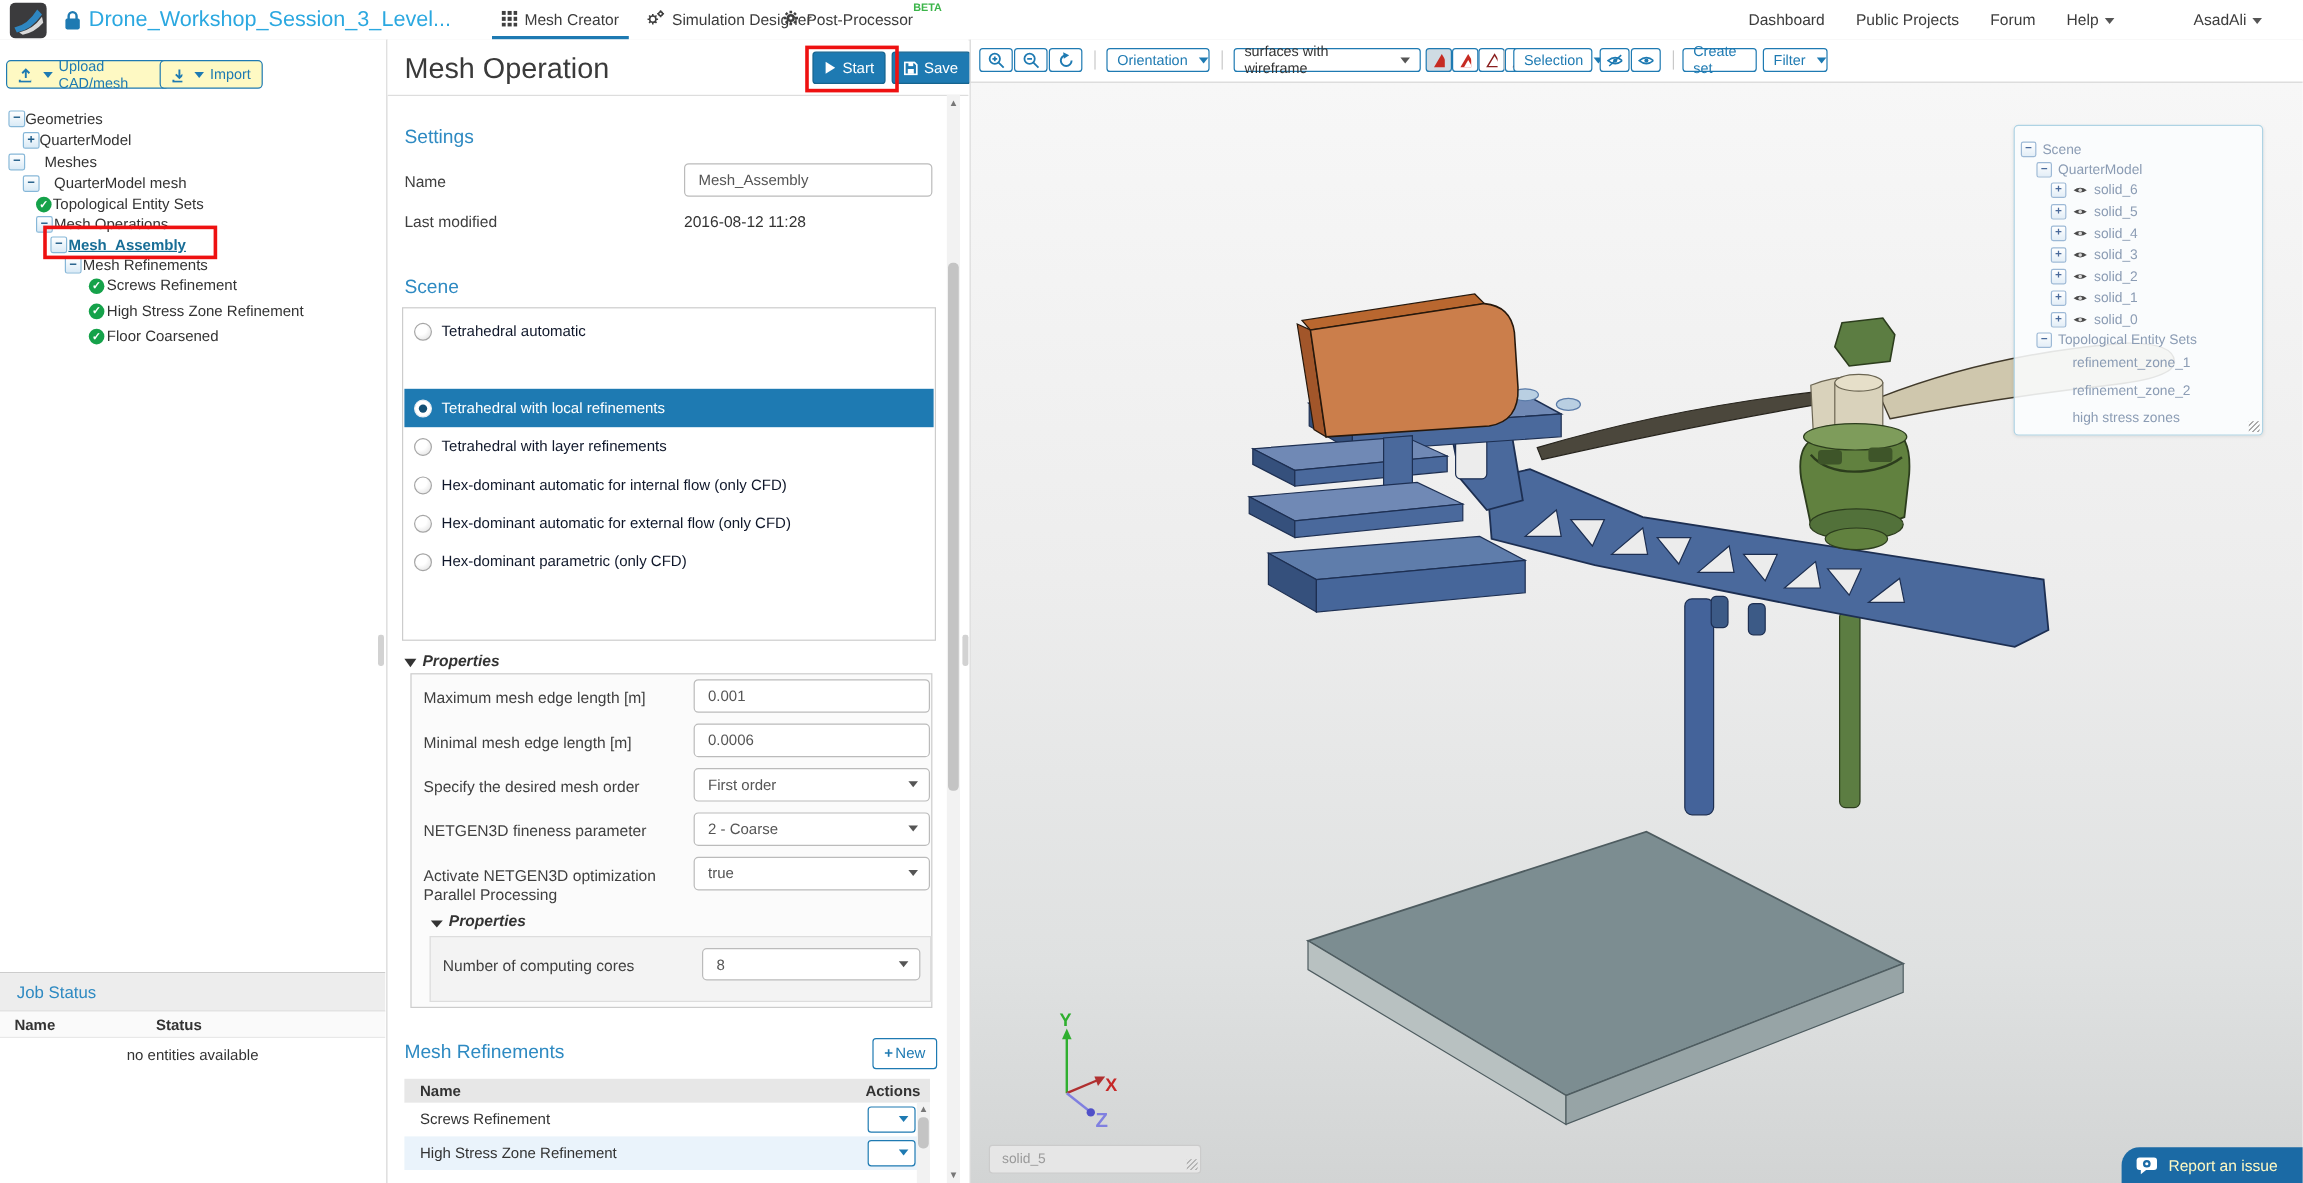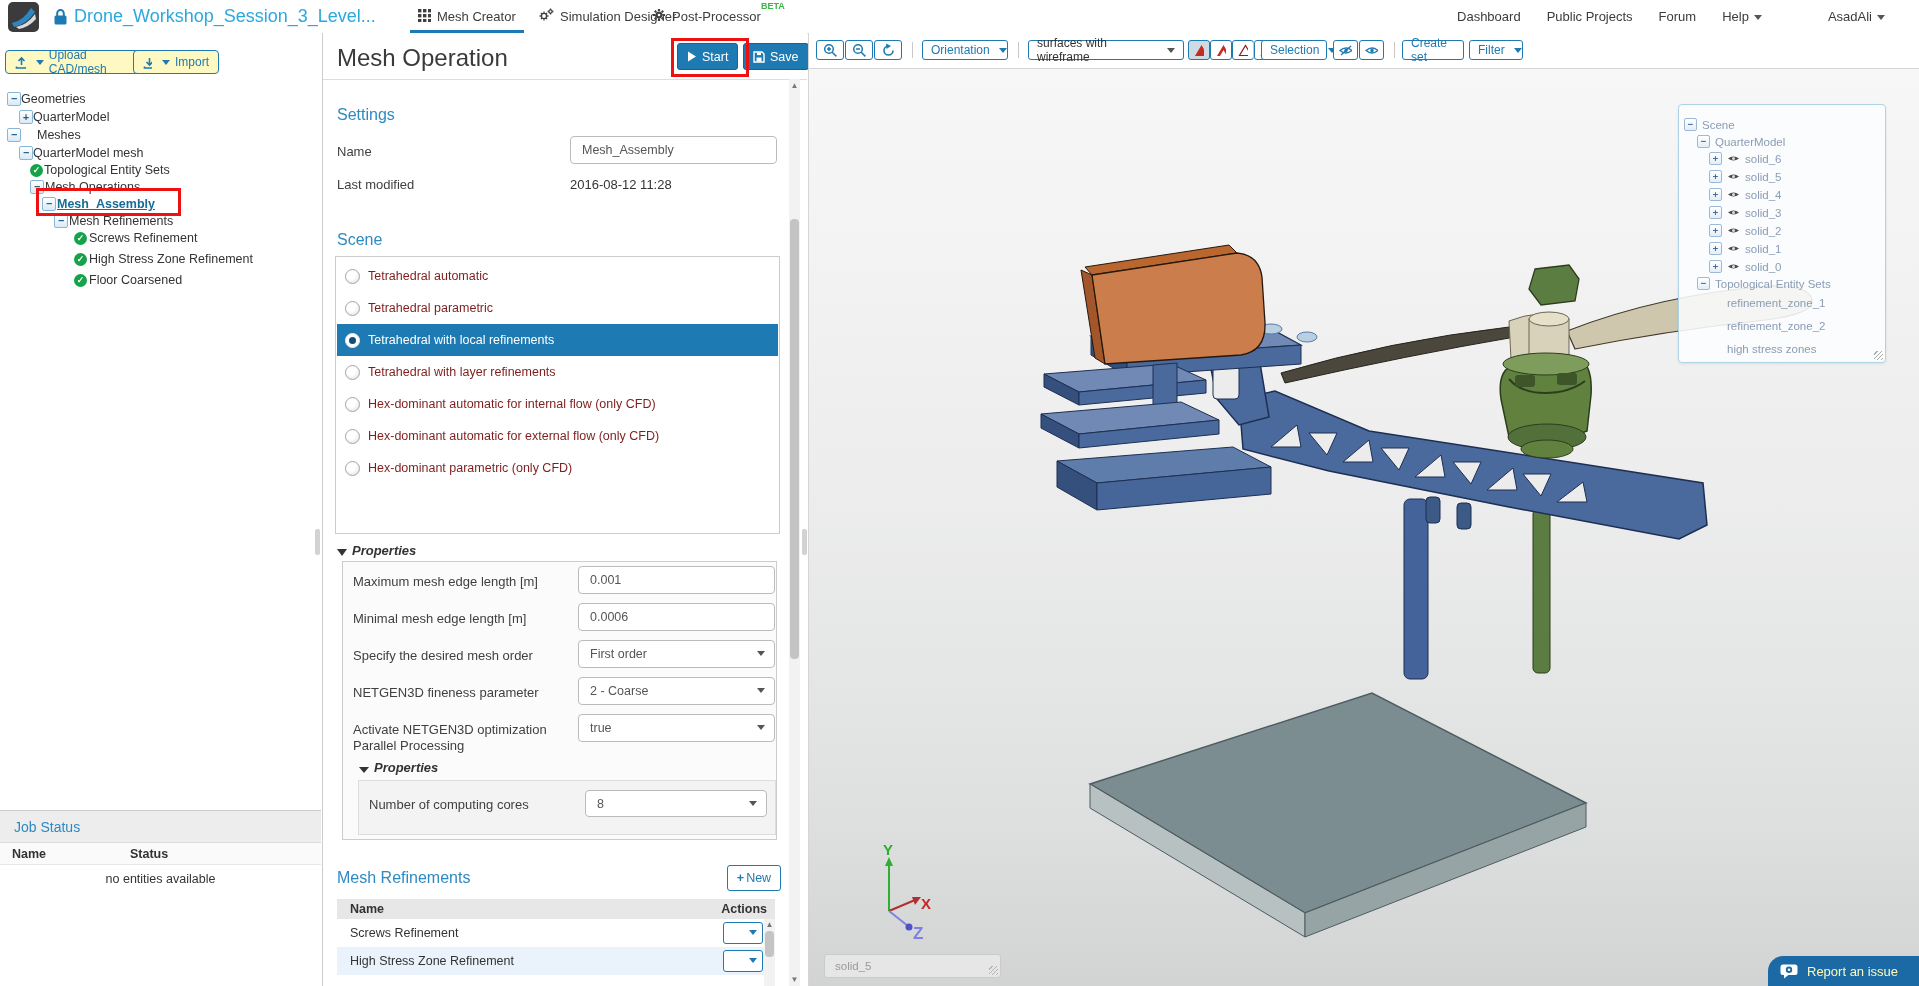--- a/index.html
+++ b/index.html
@@ -30,21 +30,21 @@
   #mid{position:absolute;left:323px;top:33px;width:484px;height:953px;background:#fff;}
   #midHead{position:absolute;left:0;top:0;width:484px;height:46px;border-bottom:1px solid #ddd;background:#fff;}
   #midTitle{position:absolute;left:14px;top:11px;font-size:24px;color:#3a3a3a;}
   .btn-blue{background:#1e7ab2;border:1px solid #16648f;border-radius:3px;color:#fff;font-size:12.5px;display:flex;align-items:center;gap:5px;padding:0 9px;height:25px;cursor:pointer;}
   .h-blue{color:#2e8ac2;font-size:16px;}
   .flabel{position:absolute;left:14px;font-size:13px;color:#3f3f3f;}
   .ctl{position:absolute;height:28px;border:1px solid #bbb;border-radius:4px;background:#fff;font-size:12.5px;color:#555;display:flex;align-items:center;padding:0 11px;box-sizing:border-box;}
   .ctl .dd{position:absolute;right:9px;top:10px;width:0;height:0;border-left:4px solid transparent;border-right:4px solid transparent;border-top:5px solid #555;}
   input.ctl{outline:none;}
   #typeBox{position:absolute;left:12px;top:223px;width:443px;height:276px;border:1px solid #ccc;background:#fff;}
-  .type-row{position:absolute;left:1px;width:441px;height:32px;display:flex;align-items:center;gap:8px;padding-left:8px;box-sizing:border-box;font-size:12.5px;color:#7f1d1d;cursor:pointer;}
+  .type-row{position:absolute;left:1px;width:441px;height:32px;display:flex;align-items:center;gap:8px;padding-left:8px;box-sizing:border-box;font-size:12.5px;color:#0f172a;cursor:pointer;}
   .type-row.on{background:#1e7ab2;color:#fff;}
   .rad{width:13px;height:13px;border-radius:50%;border:1px solid #a5a5a5;background:radial-gradient(circle at 35% 30%,#fff 40%,#dcdcdc);flex:none;position:relative;}
   .rad.on{border-color:#e8eef3;background:#fff;}
   .rad.on:after{content:"";position:absolute;left:3px;top:3px;width:7px;height:7px;border-radius:50%;background:#134f74;}
   .props-head{position:absolute;font-size:13px;font-weight:bold;font-style:italic;color:#333;}
   .tri-down{display:inline-block;width:0;height:0;border-left:5px solid transparent;border-right:5px solid transparent;border-top:7px solid #333;margin-right:5px;vertical-align:-1px;}
   #propsBox{position:absolute;left:19px;top:528px;width:433px;height:277px;border:1px solid #ccc;background:#fbfbfb;}
   #subBox{position:absolute;left:15px;top:218px;width:416px;height:53px;border:1px solid #ddd;background:#f3f3f3;}
   .plabel{position:absolute;font-size:13px;color:#3f3f3f;white-space:nowrap;}
   #refTable{position:absolute;left:14px;top:866px;width:438px;}
@@ -159,21 +159,21 @@
         <div class="trow" style="left:19px;top:76px">
           <span class="exp">+</span>
           <span style="margin-left:0px" class="">QuarterModel</span>
         </div>
         <div class="trow" style="left:7px;top:94px">
           <span class="exp">−</span>
           <span style="margin-left:16px" class="">Meshes</span>
         </div>
         <div class="trow" style="left:19px;top:112px">
           <span class="exp">−</span>
-          <span style="margin-left:0px" class="">QuarterModel mesh</span>
+          <span style="margin-left:12px" class="">QuarterModel mesh</span>
         </div>
         <div class="trow" style="left:30px;top:129px">
           <span class="chk">✓</span>
           <span style="margin-left:1px" class="">Topological Entity Sets</span>
         </div>
         <div class="trow" style="left:30px;top:146px">
           <span class="exp">−</span>
           <span style="margin-left:1px" class="">Mesh Operations</span>
         </div>
         <div class="trow" style="left:42px;top:163px">
@@ -235,24 +235,20 @@
     <div class="flabel" style="top:111px">Name</div>
     <input class="ctl" style="left: 247px; top: 103px; width: 207px;" value="Mesh_Assembly">
     <div class="flabel" style="top:144px">Last modified</div>
     <div class="flabel" style="left:247px;top:144px;color:#333">2016-08-12 11:28</div>
 
     <div class="h-blue abs" style="left:14px;top:198px">Scene</div>
     <div id="typeBox">
         <div class="type-row" style="top:3px">
           <span class="rad"></span>
           <span>Tetrahedral automatic</span>
-        </div>
-        <div class="type-row" style="top:35px">
-          <span class="rad"></span>
-          <span>Tetrahedral parametric</span>
         </div>
         <div class="type-row on" style="top:67px">
           <span class="rad on"></span>
           <span>Tetrahedral with local refinements</span>
         </div>
         <div class="type-row" style="top:99px">
           <span class="rad"></span>
           <span>Tetrahedral with layer refinements</span>
         </div>
         <div class="type-row" style="top:131px">

